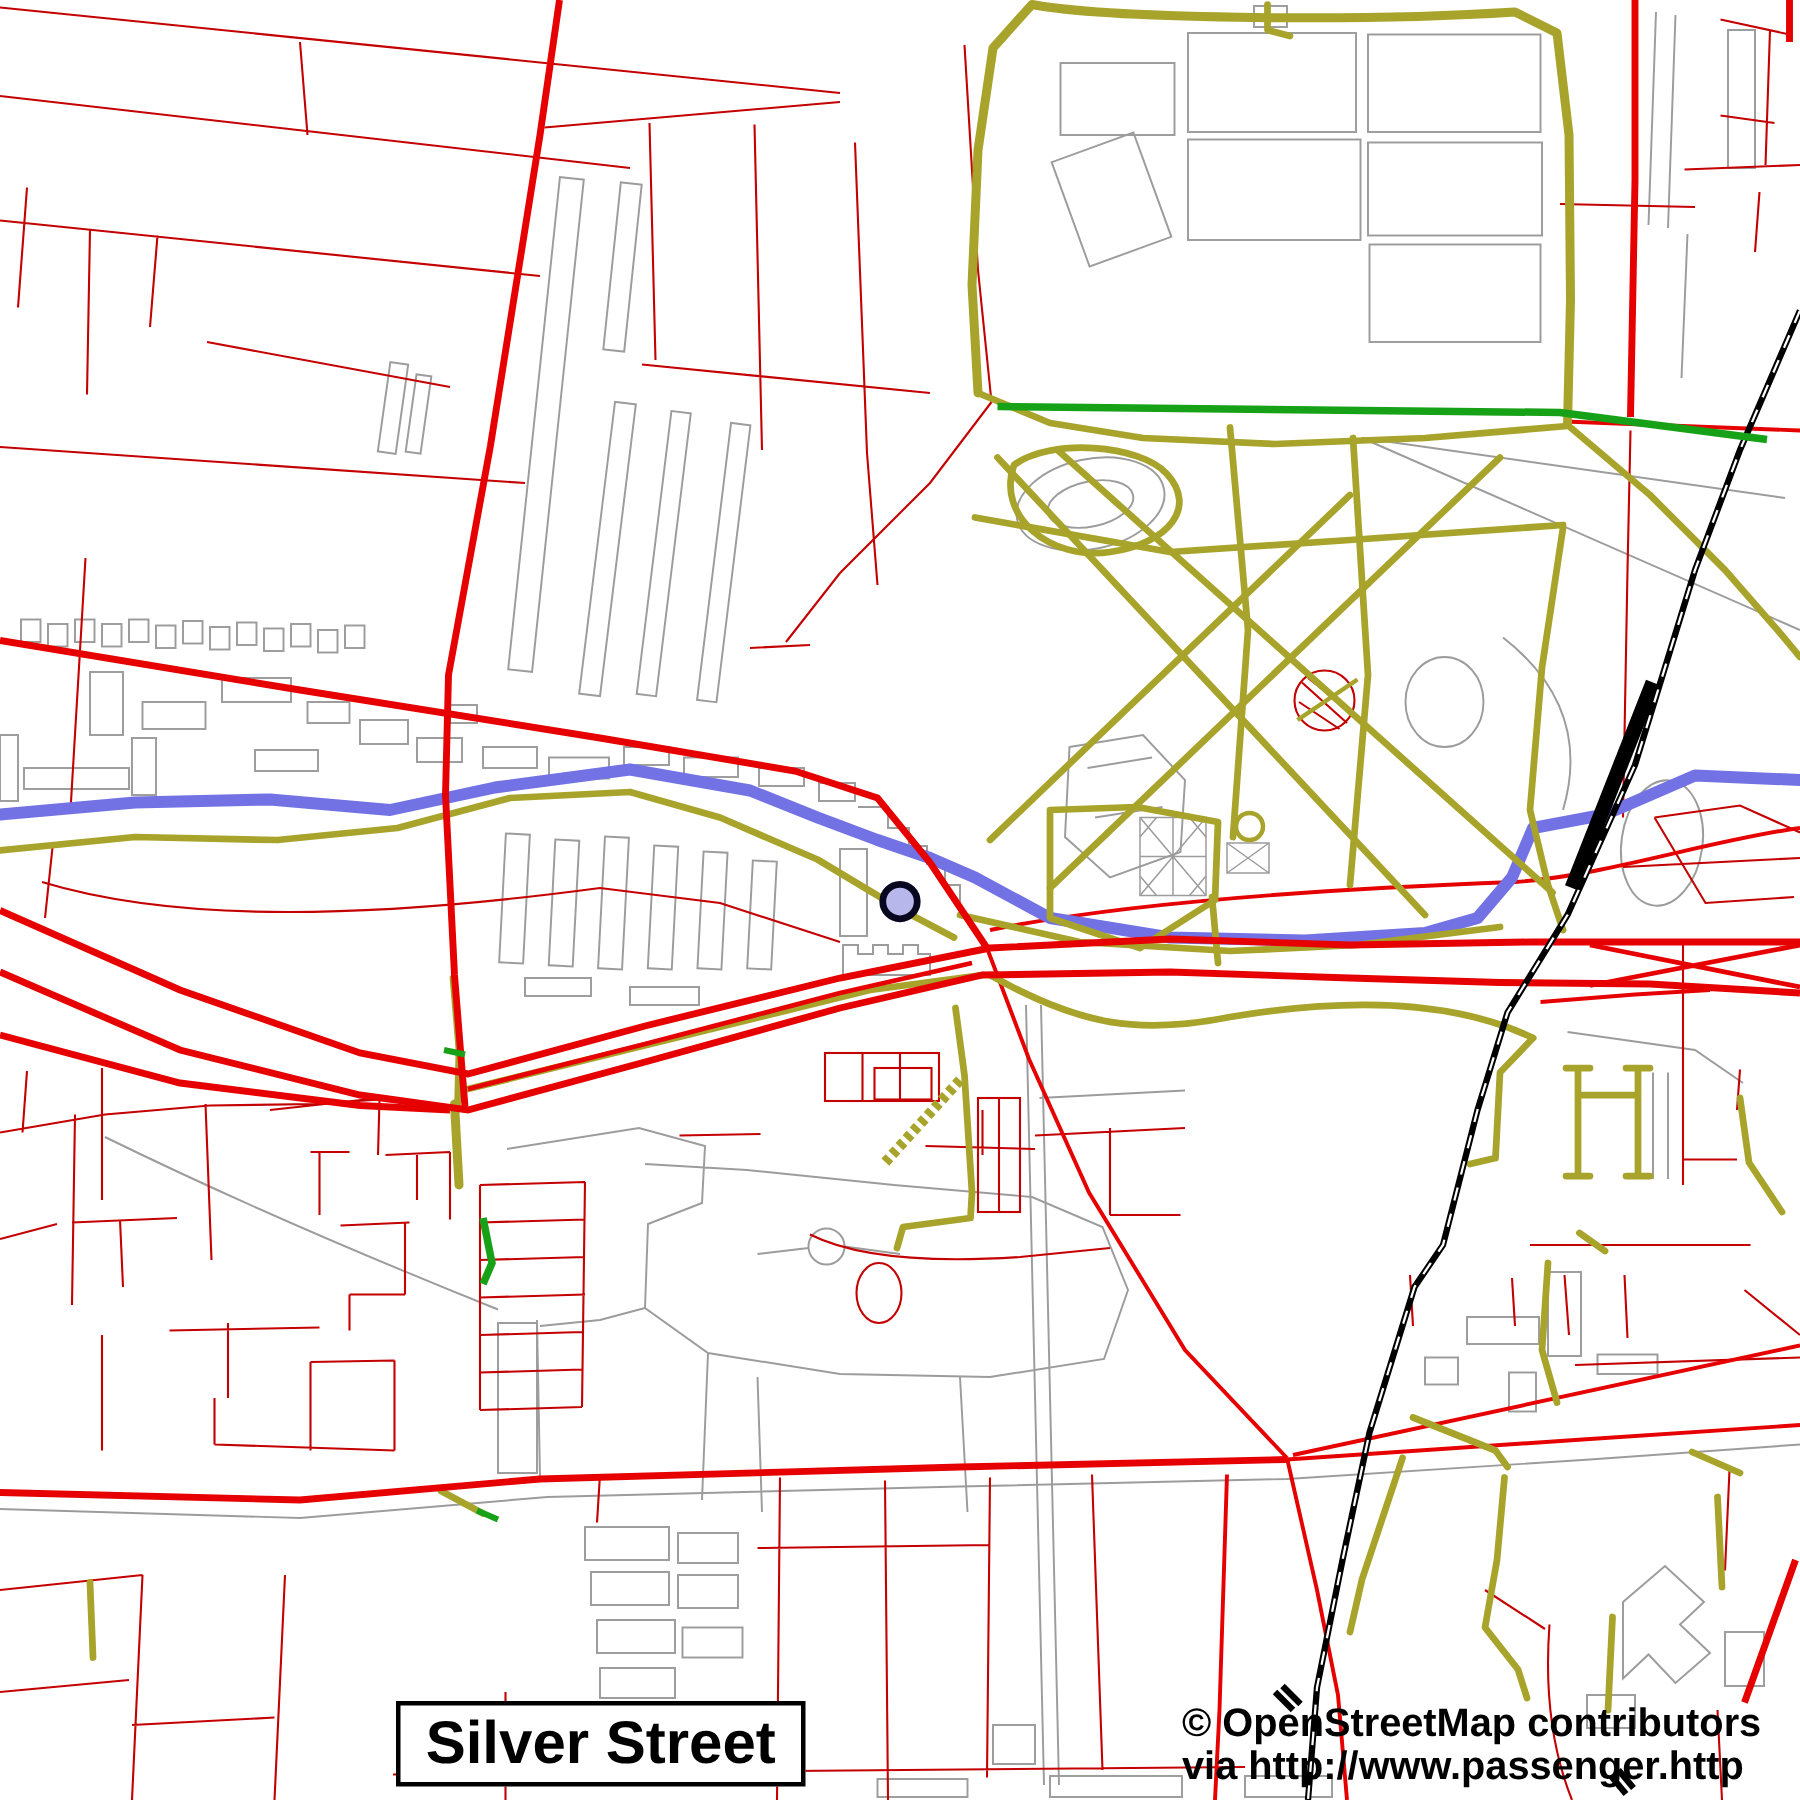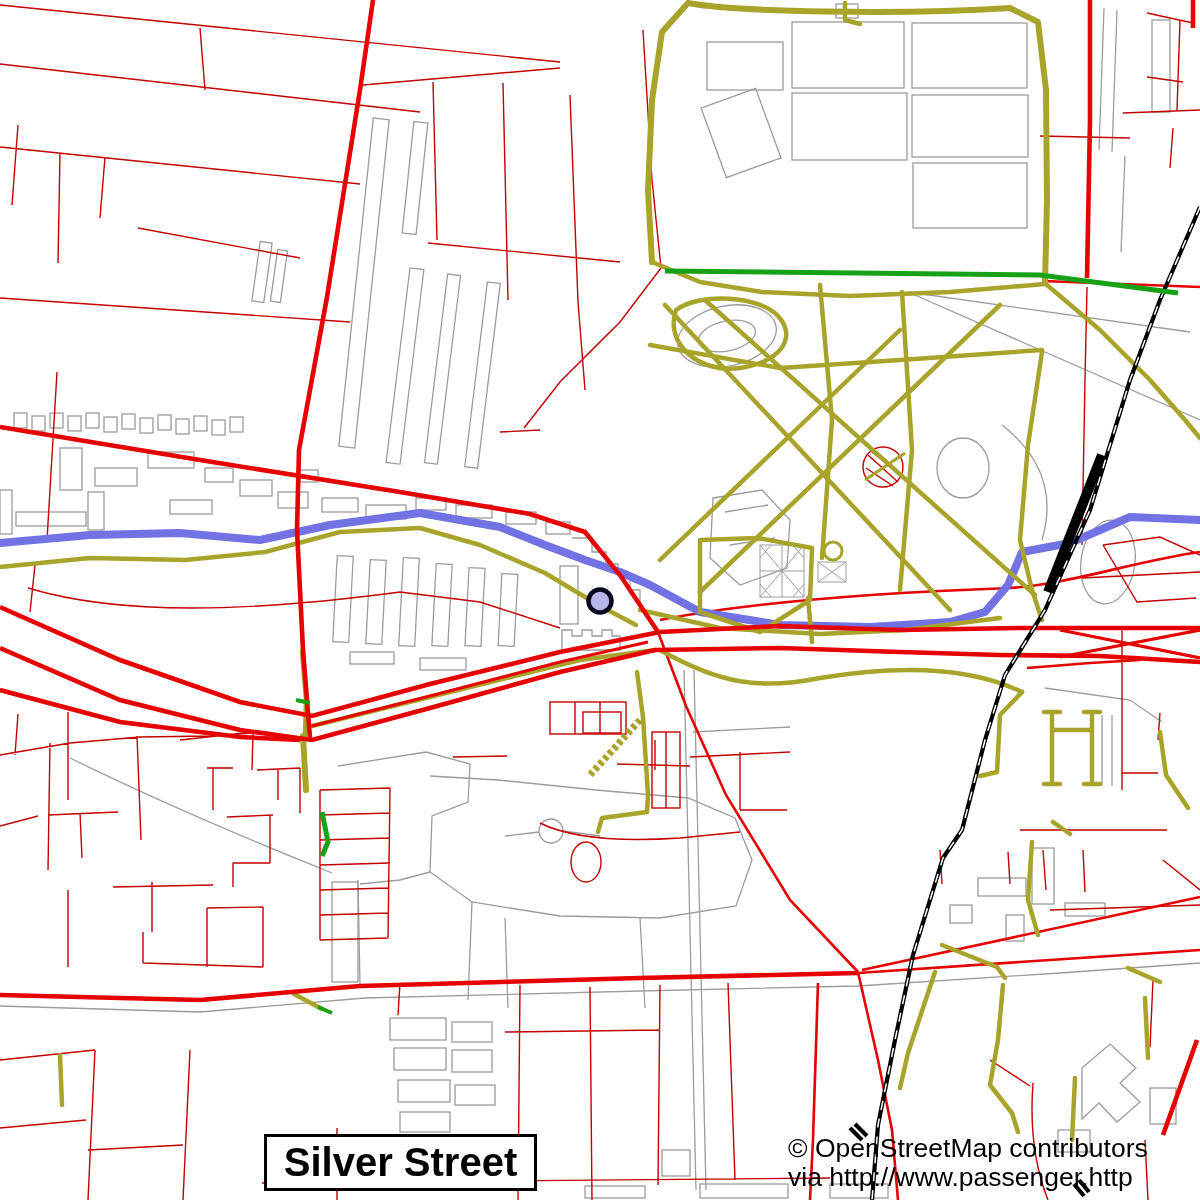--- a/index.html
+++ b/index.html
@@ -24,21 +24,21 @@
   .rail {stroke:var(--railway,#000);fill:none;stroke-width:4.2;}
   .railband{stroke:var(--railway,#000);fill:none;stroke-width:10;}
   .raildash{stroke:#fff;fill:none;stroke-width:1.5;stroke-dasharray:9 9;}
   .hatch{stroke:var(--building-outline,#9c9c9c);fill:none;stroke-width:1;}
 
   .place-label{position:absolute;left:264px;top:1134px;width:273px;height:57px;
     background:#fff;border:3px solid var(--label-text,#000);box-sizing:border-box;
     display:flex;align-items:center;justify-content:center;
     font-weight:bold;font-size:40px;color:var(--label-text,#000);letter-spacing:0px;white-space:nowrap;}
   .attribution{position:absolute;left:788px;top:1134px;width:410px;
-    font-weight:normal;font-size:26.5px;line-height:29px;color:var(--label-text,#000);white-space:nowrap;}
+    font-weight:bold;font-size:26.5px;line-height:29px;color:var(--label-text,#000);white-space:nowrap;}
 </style>
 </head>
 <body>
 
 <div class="map-canvas">
 <svg width="1200" height="1200" viewBox="0 0 1200 1200">
 
   <g>
 
     <rect class="b" x="14" y="413" width="13" height="15"></rect>

